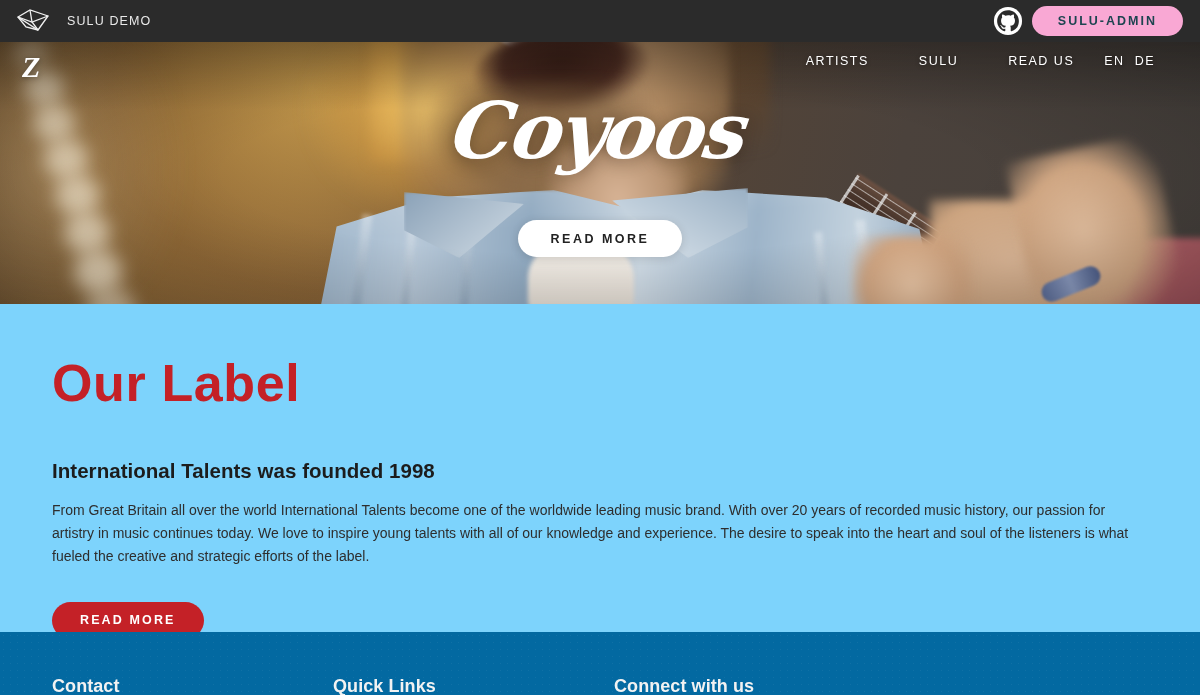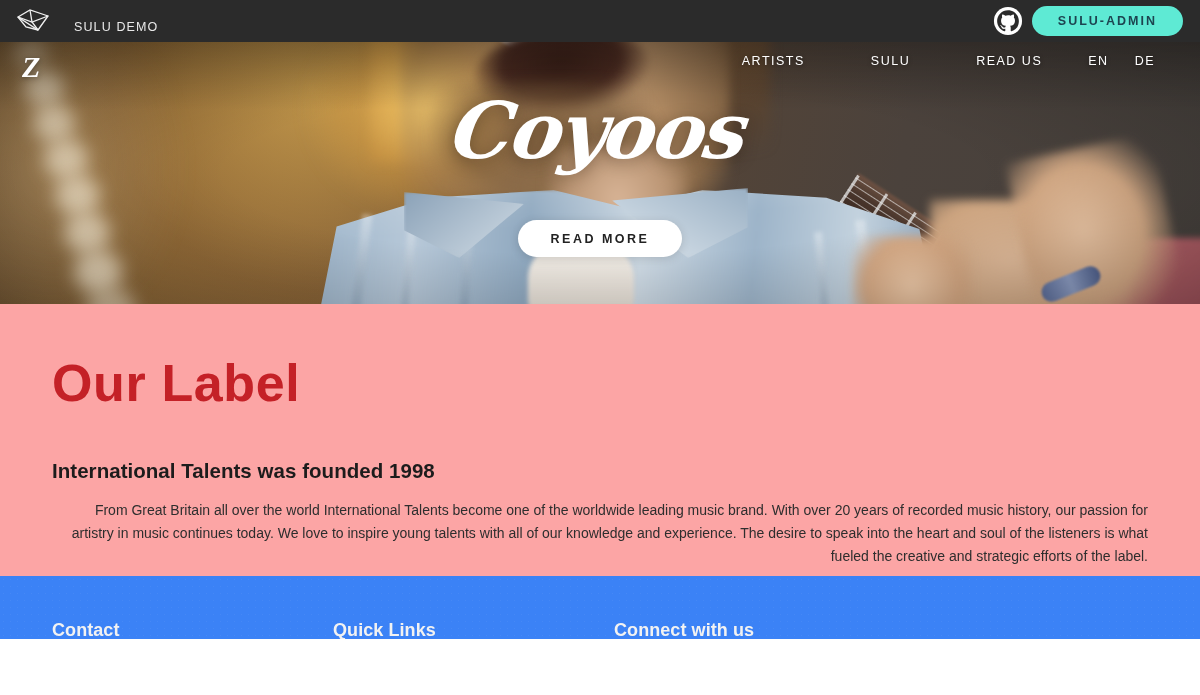--- a/index.html
+++ b/index.html
@@ -20,37 +20,37 @@
     padding:0 17px 0 16px;
     z-index:40;
   }
   .admin-bar::after{
     content:"";
     position:absolute; inset:0;
     background-image:radial-gradient(rgba(255,255,255,.055) 0.6px, transparent 0.7px);
     background-size:6px 6px;
     pointer-events:none;
   }
-  .sulu-brand { display:flex; align-items:flex-end; gap:20px; position:relative; z-index:2;}
+  .sulu-brand { display:flex; align-items:center; gap:13px; position:relative; z-index:2;}
   .sulu-logo { width:38px; height:26px; display:block; }
   .sulu-name {
     color:#e9e9e9;
     font-size:12.5px;
     letter-spacing:.09em;
     font-weight:400;
     white-space:nowrap;
   }
   .admin-right {
     margin-left:auto;
     display:flex; align-items:center; gap:9px;
     position:relative; z-index:2;
   }
   .gh-icon { width:30px; height:30px; display:block; }
   .sulu-admin-btn {
-    background:#5eead4;
+    background:#f9a8d4;
     color:#1d4450;
     border:none;
     border-radius:16px;
     height:30px;
     padding:0 26px;
     font-family:"Liberation Sans", sans-serif;
     font-size:12.5px;
     font-weight:700;
     letter-spacing:.16em;
     cursor:pointer;
@@ -244,21 +244,21 @@
     font-family:"Liberation Serif", serif;
     font-style:italic;
     font-size:30px;
     font-weight:700;
     line-height:1;
     text-shadow:0 1px 5px rgba(0,0,0,.35);
     letter-spacing:-.02em;
   }
   .hero-nav {
     position:absolute; right:40px; top:12px;
-    display:flex; align-items:center; gap:16px;
+    display:flex; align-items:center; gap:0;
   }
   .hero-nav a {
     color:#fff;
     text-decoration:none;
     font-size:12.5px;
     letter-spacing:.12em;
     text-shadow:0 1px 4px rgba(0,0,0,.45);
     padding:0 25px;
     white-space:nowrap;
   }
@@ -294,23 +294,23 @@
     font-size:12.5px;
     font-weight:700;
     letter-spacing:.2em;
     cursor:pointer;
     box-shadow:0 2px 10px rgba(0,0,0,.14);
     white-space:nowrap;
   }
 
   
   .content {
-    background:#fca5a5;
+    background:#7dd3fc;
     padding:0 52px;
-    height:272px;
+    height:328px;
   }
   .section-title {
     color:#c42127;
     font-size:52px;
     font-weight:700;
     letter-spacing:.012em;
     line-height:1;
     padding-top:53px;
   }
   .section-subtitle {
@@ -319,21 +319,20 @@
     font-weight:700;
     margin-top:50px;
     letter-spacing:.002em;
   }
   .section-body {
     color:#2e2e2e;
     font-size:14px;
     line-height:1.64;
     margin-top:16px;
     max-width:1100px;
-    text-align:right;
   }
   .read-more-red {
     margin-top:34px;
     display:inline-block;
     background:#c42127;
     color:#fff;
     border:none;
     border-radius:21px;
     height:37px;
     padding:0 28px;
@@ -341,21 +340,21 @@
     font-size:12.5px;
     font-weight:700;
     letter-spacing:.17em;
     cursor:pointer;
     white-space:nowrap;
   }
 
   
   .footer {
     position:relative;
-    background:#3b82f6;
+    background:#0369a1;
     height:63px;
     padding:0 52px;
     overflow:hidden;
   }
   .footer::after{
     content:"";
     position:absolute; inset:0;
     background-image:radial-gradient(rgba(255,255,255,.05) 0.6px, transparent 0.7px);
     background-size:7px 7px;
     pointer-events:none;

